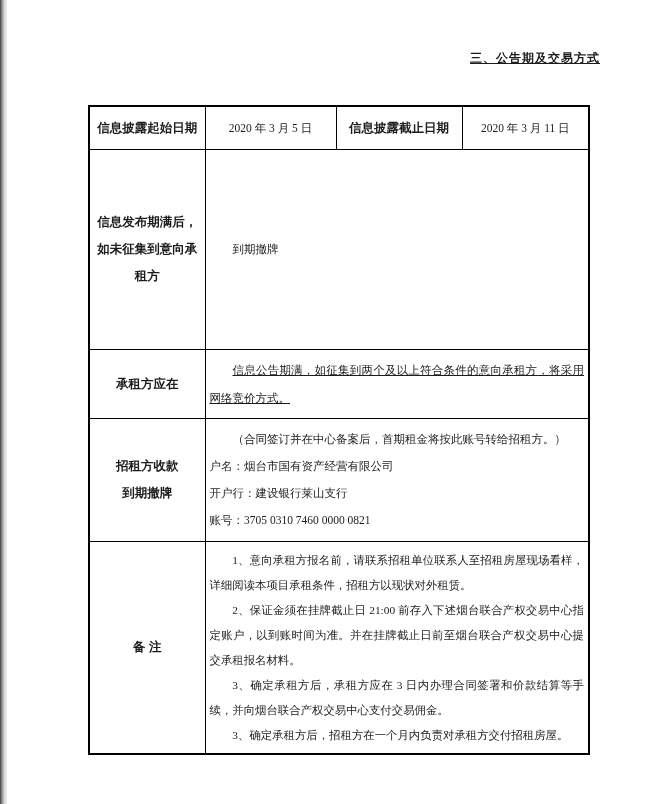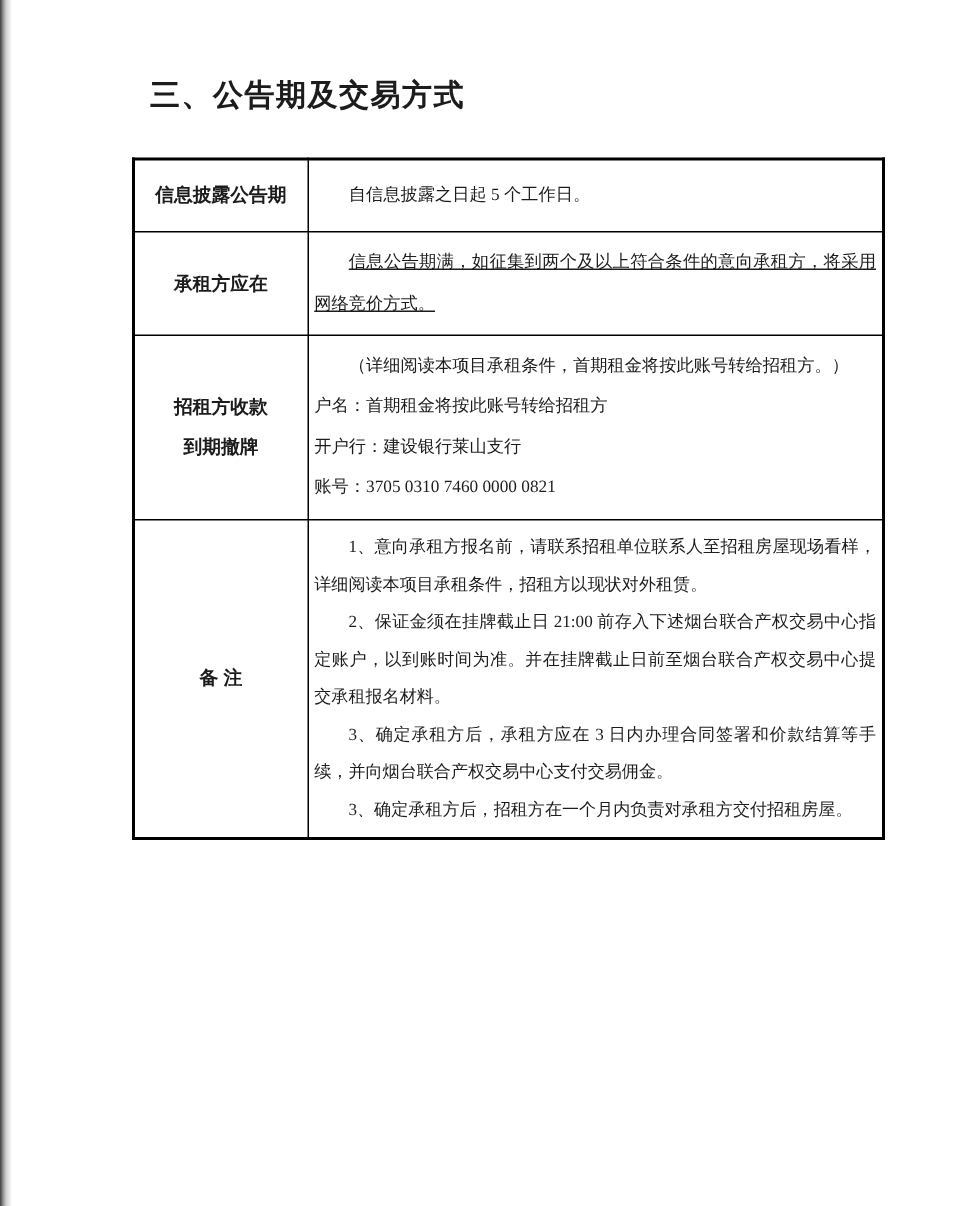--- a/index.html
+++ b/index.html
@@ -21,25 +21,26 @@
     position: absolute;
     left: 0; top: 0;
     width: 8px; height: 804px;
     background: linear-gradient(to right, #3f3f3f 0px, #8e8e8e 2px, #cfcfcf 4px, #ffffff 8px);
   }
   .title {
     position: absolute;
     left: 100px; top: 50px;
     width: 500px;
     margin: 0;
-    text-align: left;
-    font-size: 20px;
+    text-align: right;
+    font-size: 12px;
     font-weight: bold;
     letter-spacing: 1px;
     font-family: "Liberation Serif", "DejaVu Serif", serif;
+    text-decoration: underline;
   }
   table.info-table {
     position: absolute;
     left: 88px; top: 105px;
     width: 500px;
     border-collapse: collapse;
     table-layout: fixed;
     border: 2px solid #000000;
   }
   table.info-table td {
@@ -85,42 +86,50 @@
   <h1 class="title">三、公告期及交易方式</h1>
 
   <table class="info-table">
     <colgroup>
       <col style="width:116px">
       <col style="width:131px">
       <col style="width:126px">
       <col style="width:127px">
     </colgroup>
     <tbody>
+      <tr class="r1">
+        <td class="label">信息披露起始日期</td>
+        <td class="content">2020 年 3 月 5 日</td>
+        <td class="label">信息披露截止日期</td>
+        <td class="content">2020 年 3 月 11 日</td>
+      </tr>
 
-      <tr class="r2">
-        <td class="label">信息披露公告期</td>
+
+      <tr class="r3">
+        <td class="label">信息发布期满后，
+如未征集到意向承
+租方</td>
         <td class="content" colspan="3">
-          <p class="indent">自信息披露之日起 5 个工作日。</p>
+          <p class="indent">到期撤牌</p>
         </td>
       </tr>
-
 
       <tr class="r4">
         <td class="label">承租方应在</td>
         <td class="content" colspan="3">
           <p class="indent">信息公告期满，如征集到两个及以上符合条件的意向承租方，将采用网络竞价方式。</p>
         </td>
       </tr>
 
       <tr class="r5">
         <td class="label">招租方收款
 到期撤牌</td>
         <td class="content" colspan="3">
-          <p class="indent">（详细阅读本项目承租条件，首期租金将按此账号转给招租方。）</p>
-          <p>户名：首期租金将按此账号转给招租方</p>
+          <p class="indent">（合同签订并在中心备案后，首期租金将按此账号转给招租方。）</p>
+          <p>户名：烟台市国有资产经营有限公司</p>
           <p>开户行：建设银行莱山支行</p>
           <p>账号：3705 0310 7460 0000 0821</p>
         </td>
       </tr>
 
       <tr class="r6">
         <td class="label">备 注</td>
         <td class="content" colspan="3">
           <p class="indent">1、意向承租方报名前，请联系招租单位联系人至招租房屋现场看样，详细阅读本项目承租条件，招租方以现状对外租赁。</p>
           <p class="indent">2、保证金须在挂牌截止日 21:00 前存入下述烟台联合产权交易中心指定账户，以到账时间为准。并在挂牌截止日前至烟台联合产权交易中心提交承租报名材料。</p>

